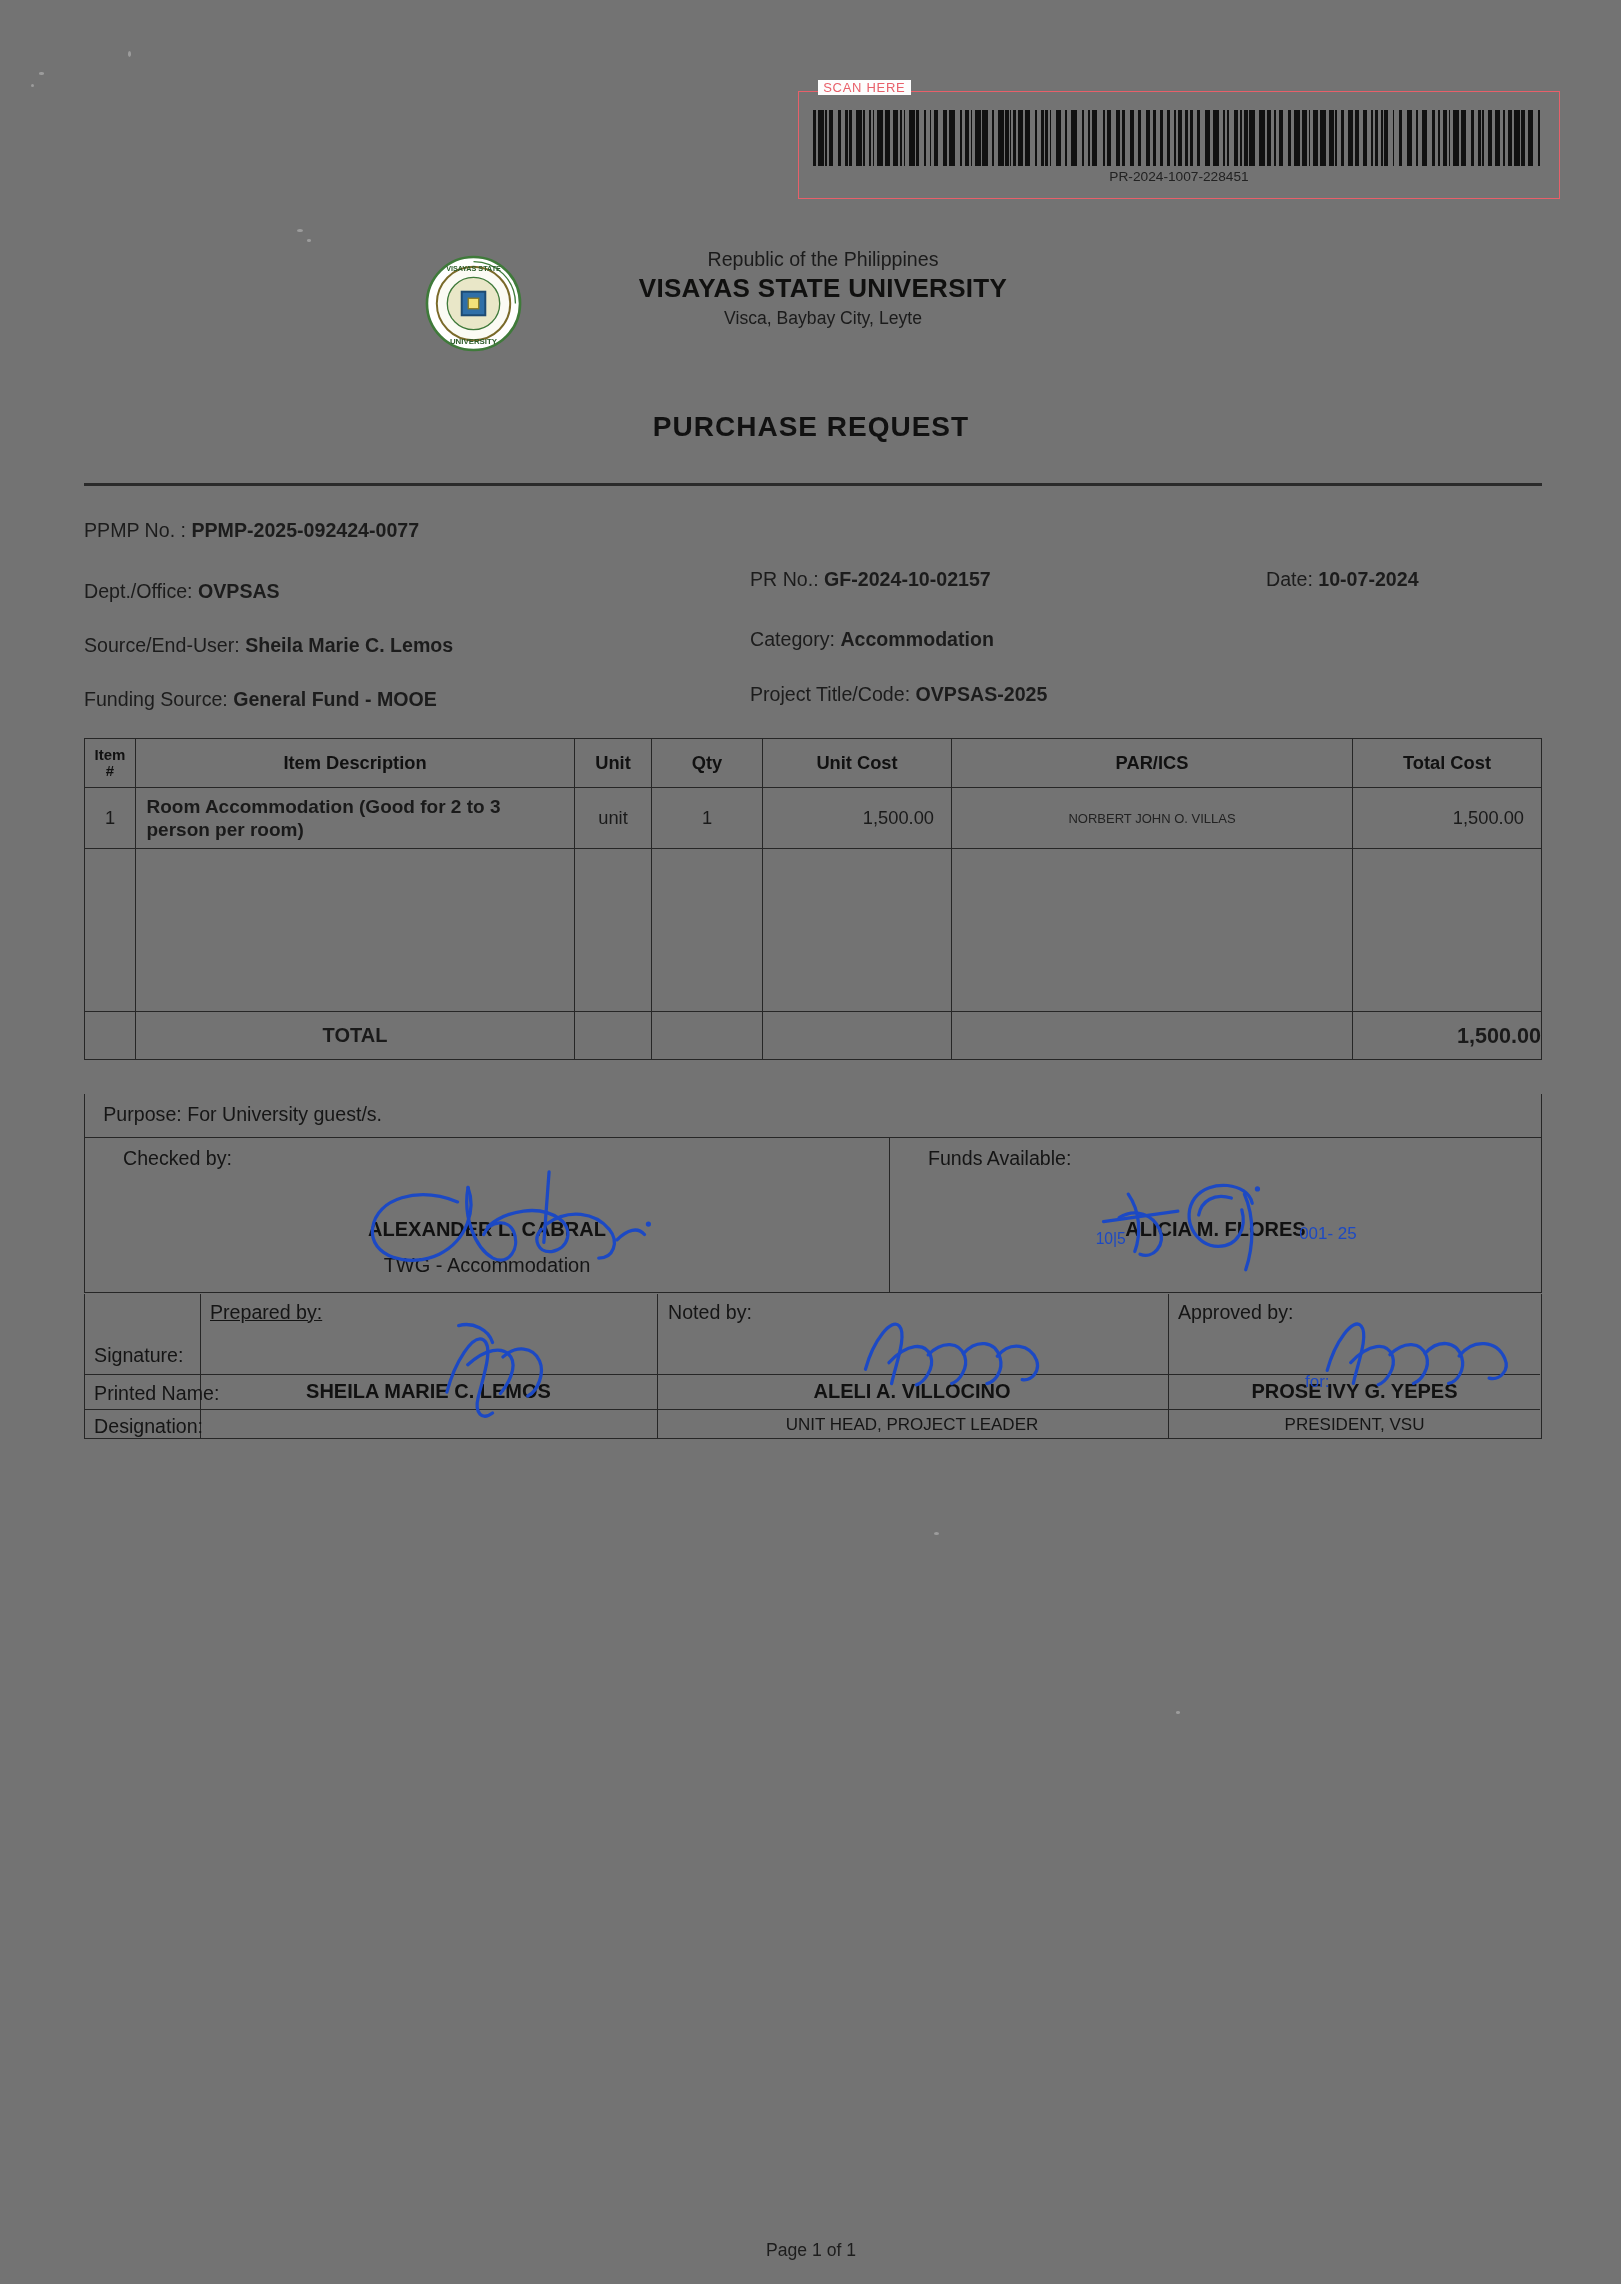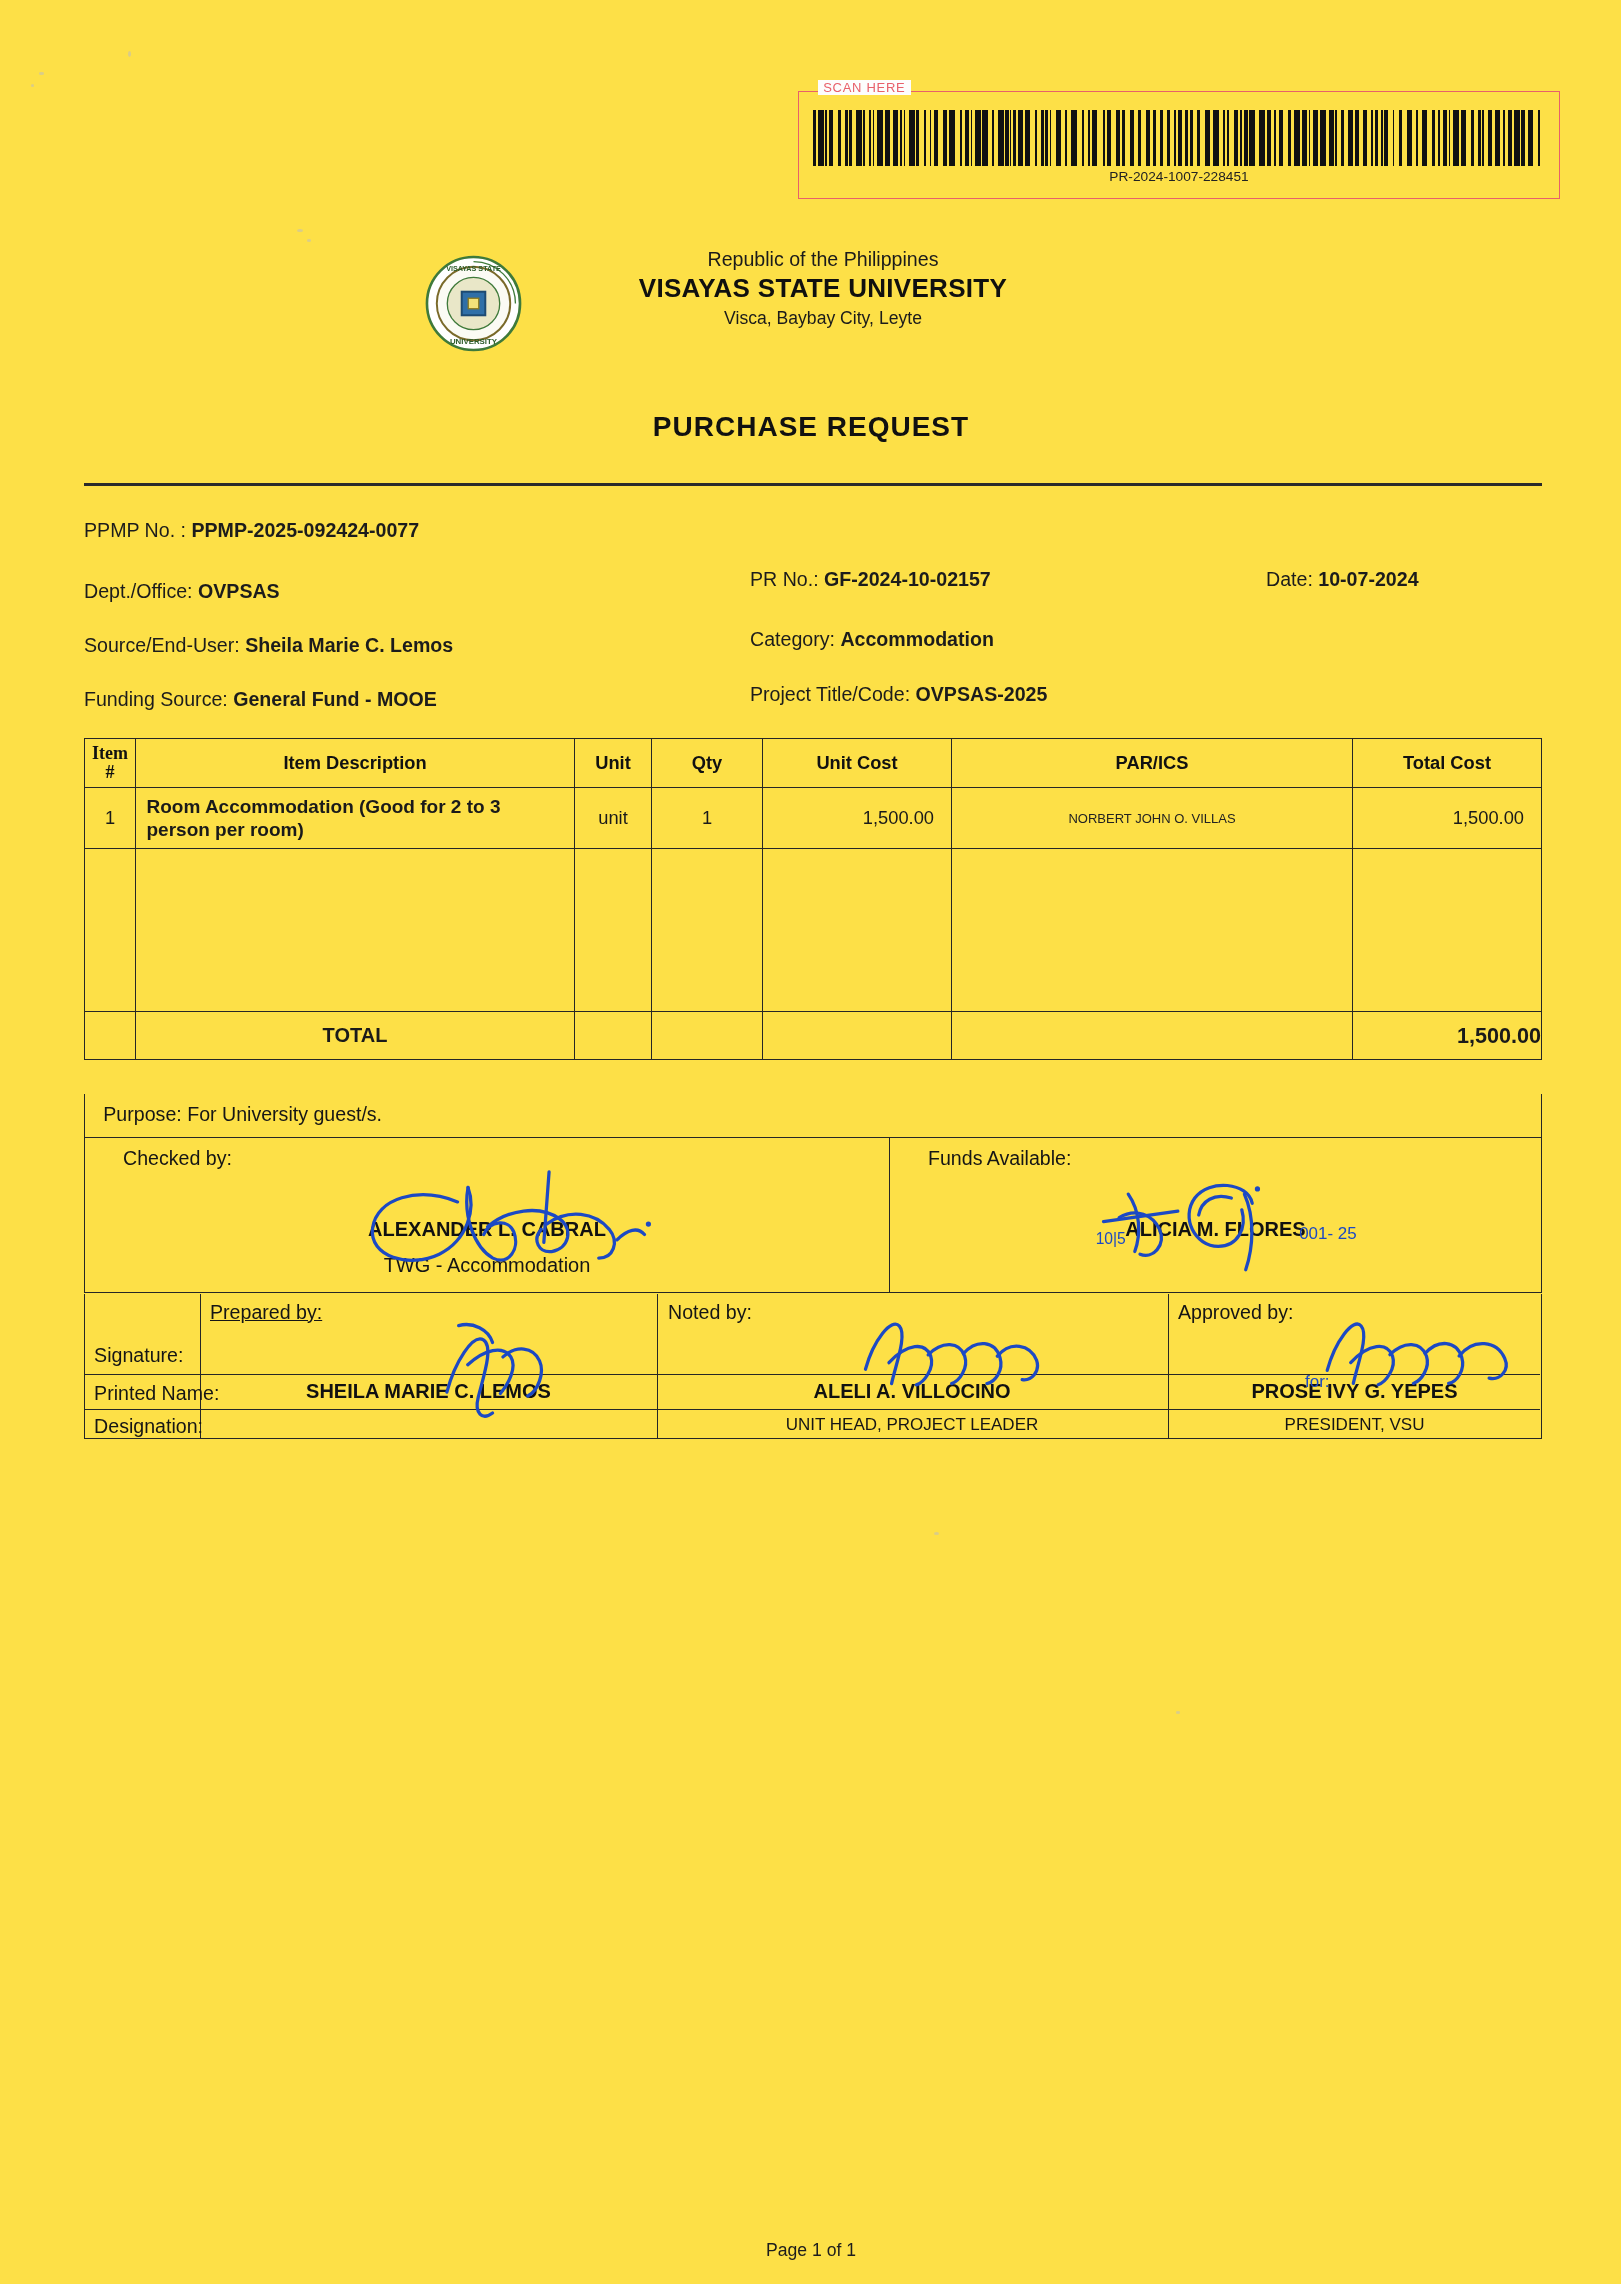--- a/index.html
+++ b/index.html
@@ -11,21 +11,21 @@
     width: 1622px;
     height: 2284px;
     position: relative;
     font-family: "Liberation Sans", sans-serif;
     color: #1a1a1a;
     overflow: hidden;
   }
   .page {
     position: absolute;
     inset: 0;
-    background: #fde047;
+    background: #737373;
   }
 
   
   .scan-box {
     position: absolute;
     left: 798px;
     top: 91px;
     width: 762px;
     height: 108px;
     border: 1.3px solid #e8606a;
@@ -151,21 +151,21 @@
     padding: 0;
     vertical-align: middle;
   }
   .th {
     text-align: center;
     font-size: 18.3px;
     font-weight: bold;
     height: 48px;
     color: #111;
   }
-  .th.small { font-size: 18px; line-height: 1.05; font-family: Liberation Serif, serif; }
+  .th.small { font-size: 15px; line-height: 1.05; }
   .cell {
     font-size: 18.3px;
     text-align: center;
     height: 60px;
   }
   .cell.desc {
     text-align: left;
     font-weight: bold;
     padding: 0 10.5px;
     line-height: 1.22;

